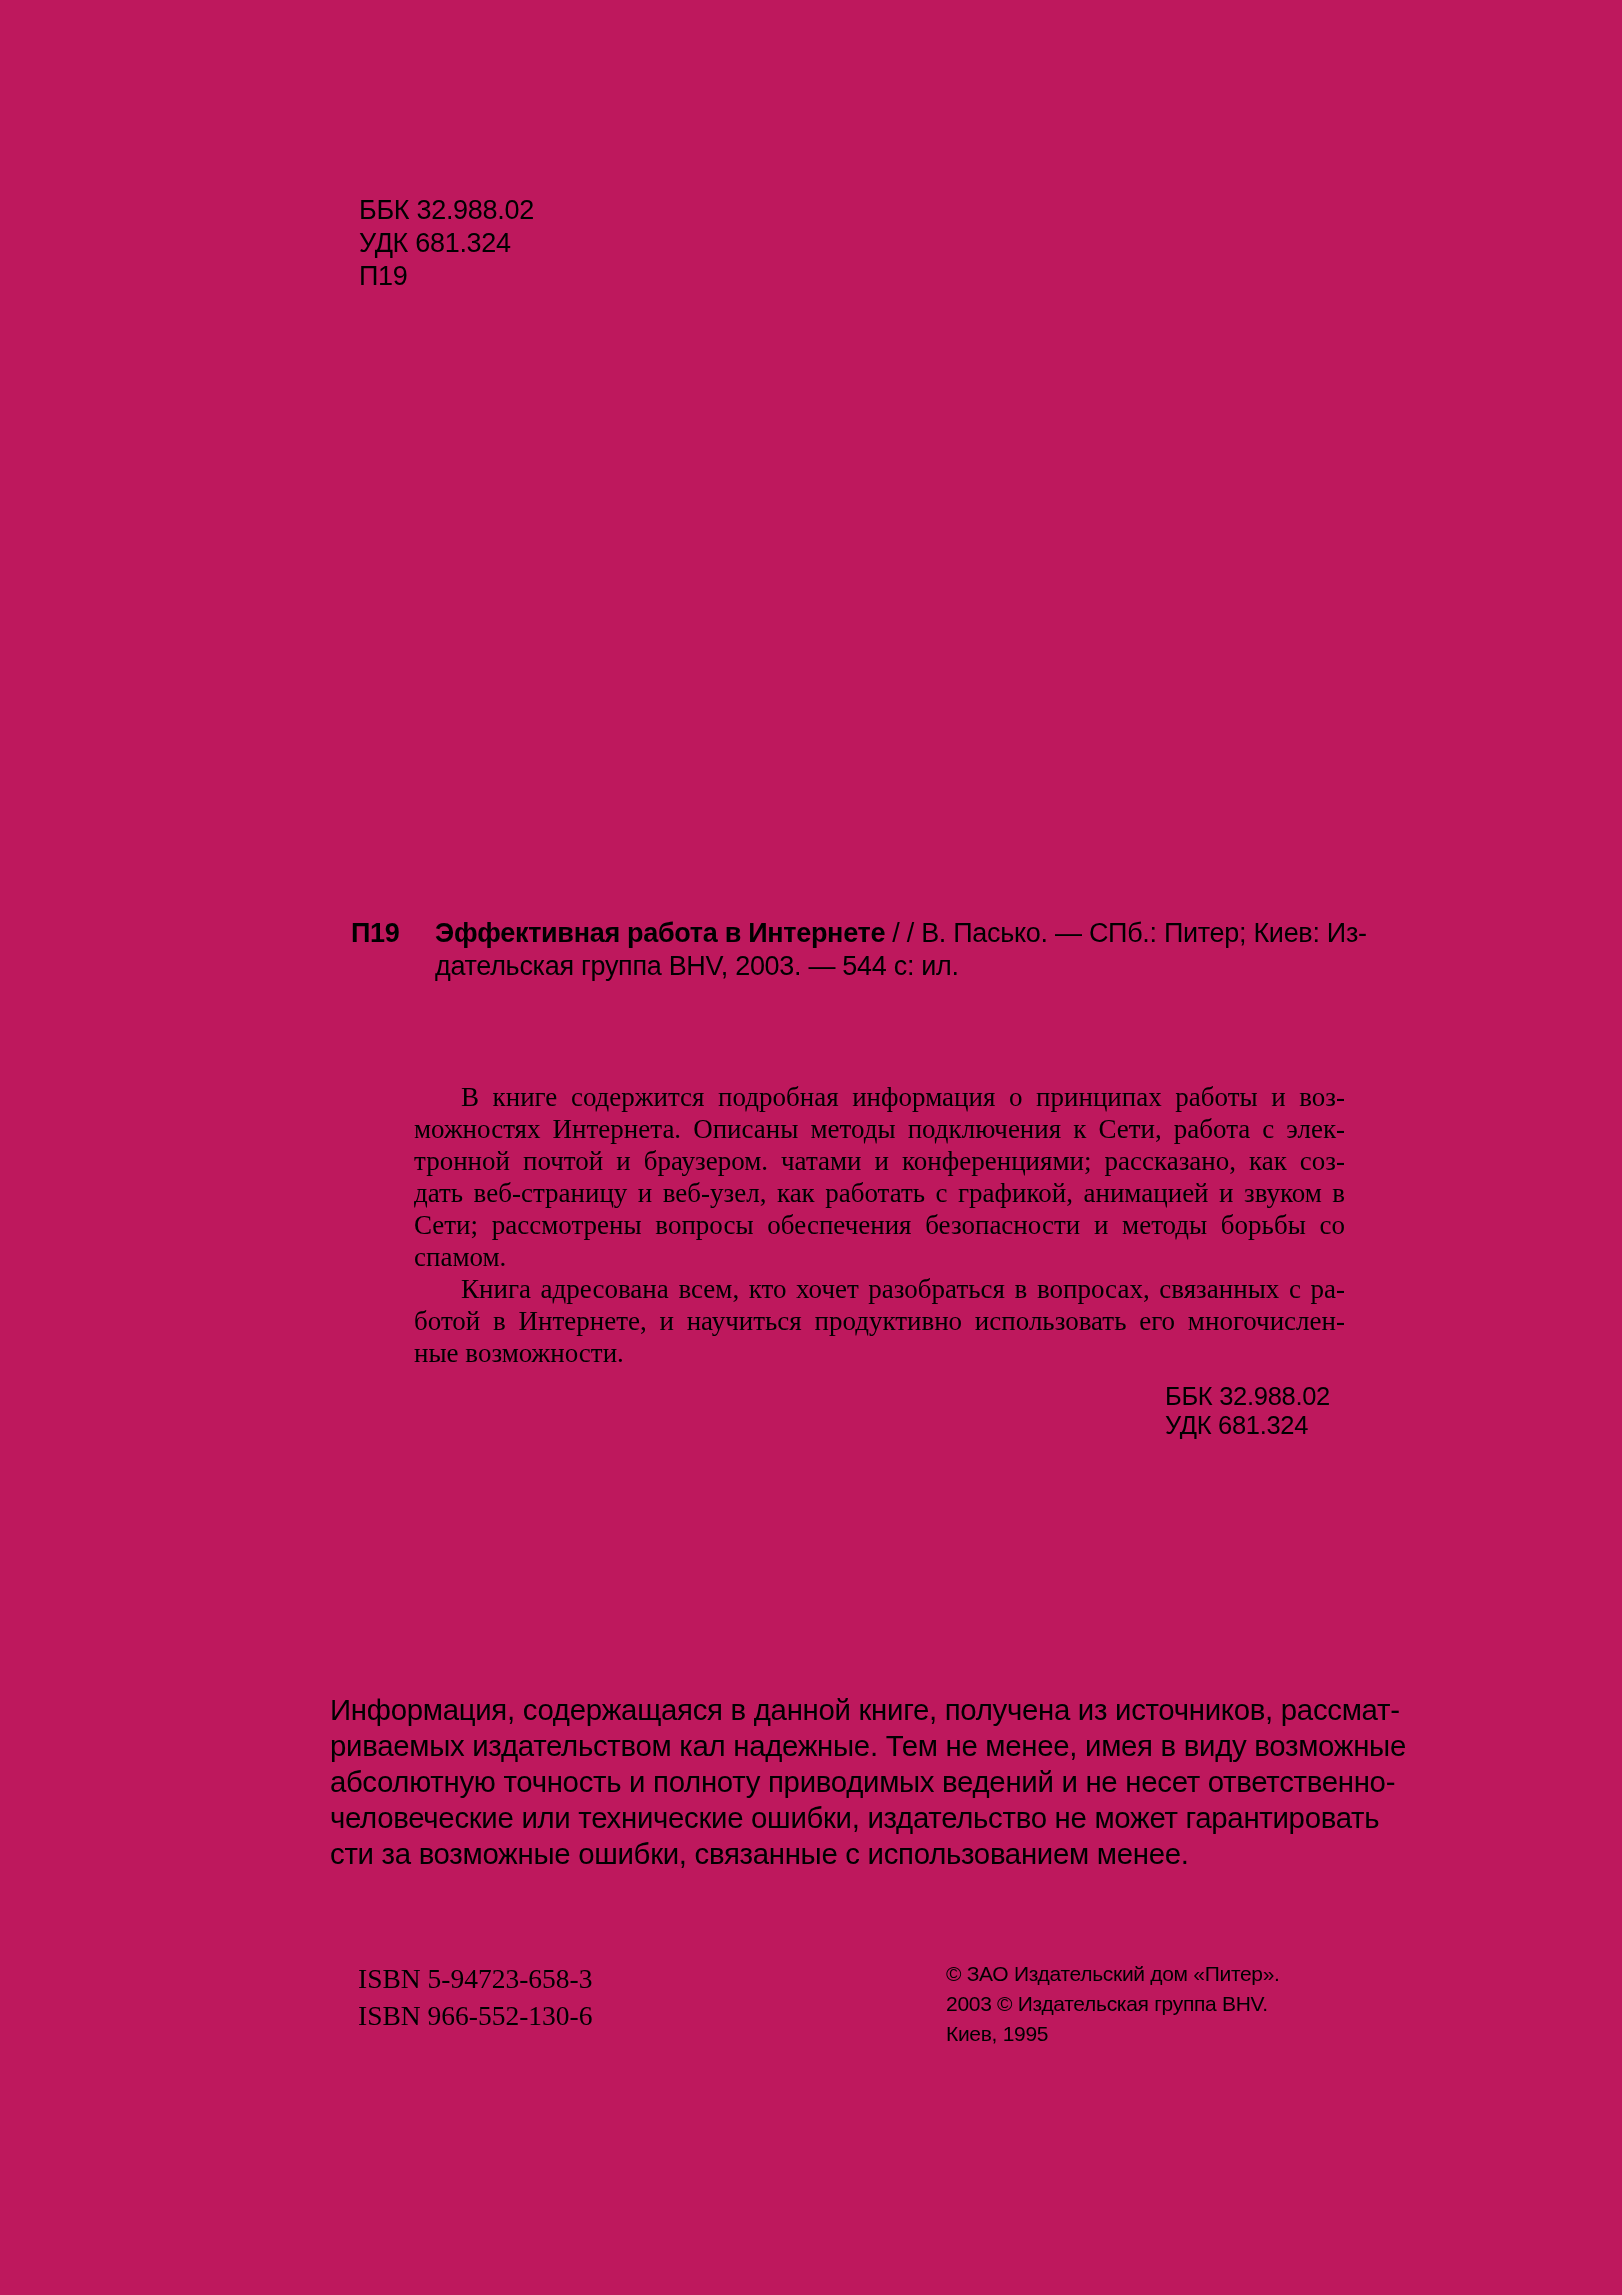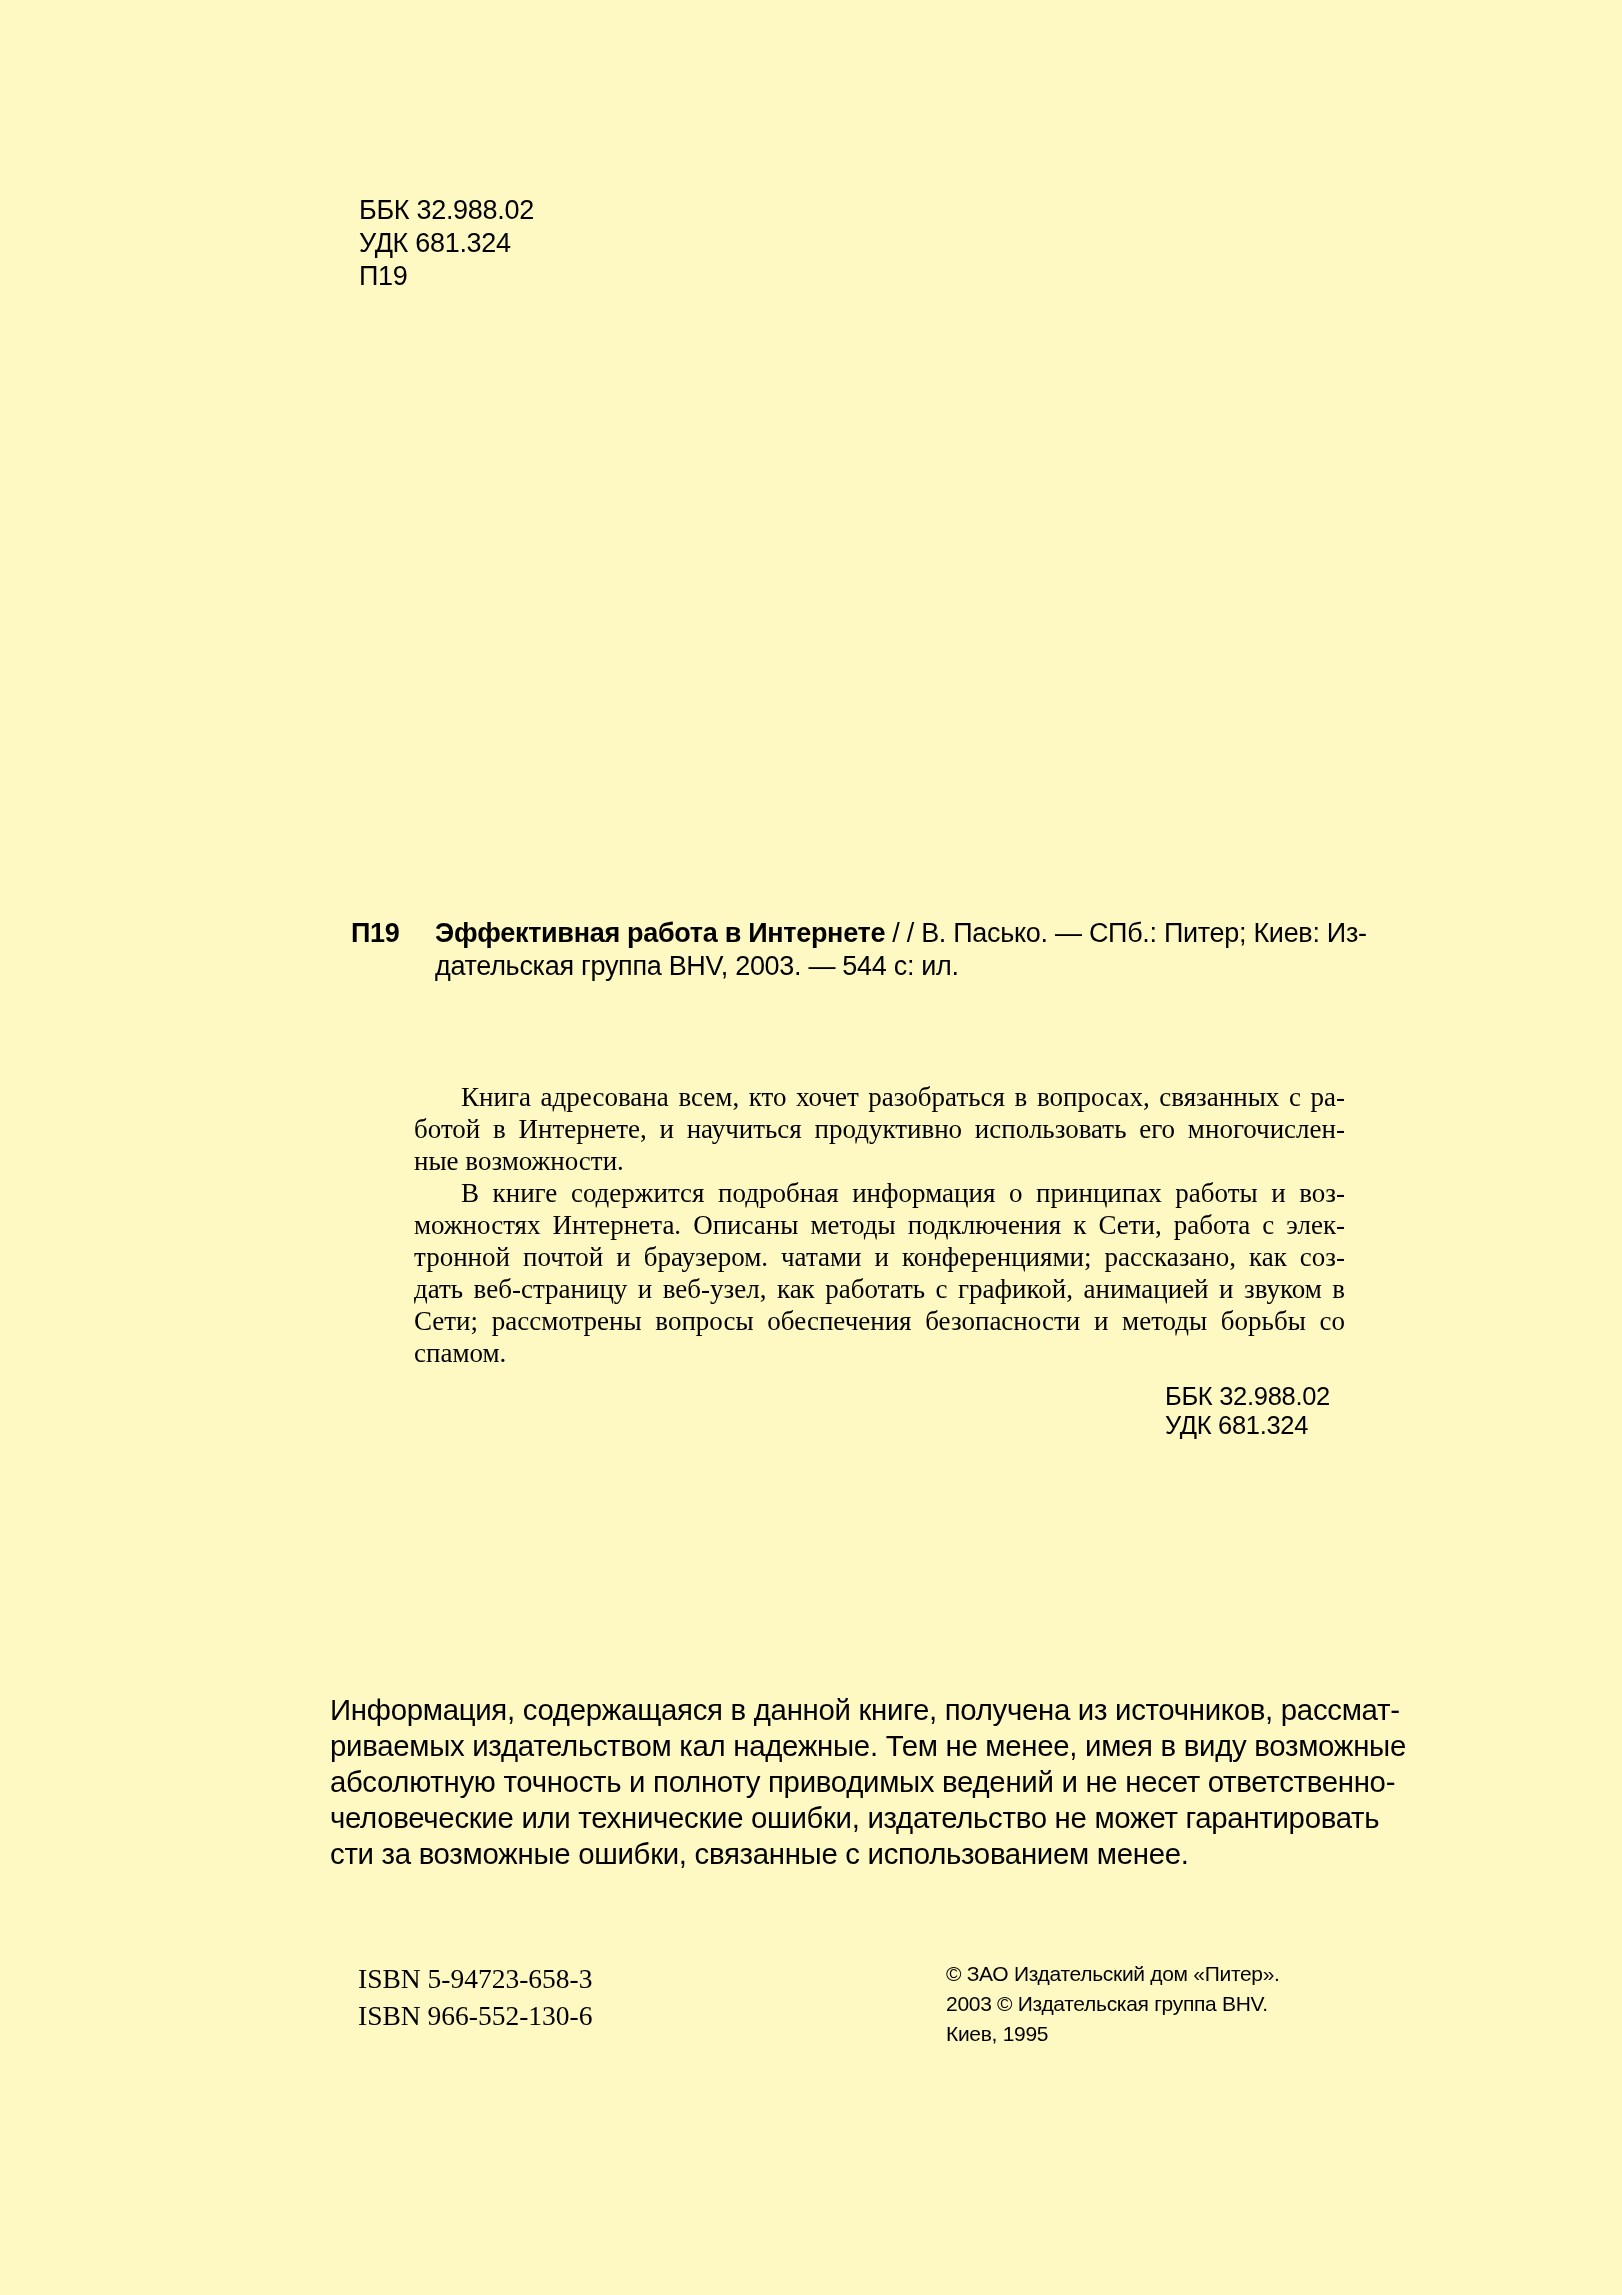--- a/index.html
+++ b/index.html
@@ -4,21 +4,21 @@
 <style>
   html, body {
     margin: 0;
     padding: 0;
     background: #ffffff;
   }
   #page {
     position: relative;
     width: 1623px;
     height: 2295px;
-    background: #fef9c3;
+    background: #be185d;
     color: #000000;
     overflow: hidden;
   }
   .sans  { font-family: "Liberation Sans", sans-serif; }
   .serif { font-family: "Liberation Serif", serif; }
 
   
   .top-codes {
     position: absolute;
     left: 359px;
@@ -134,31 +134,31 @@
     <div class="row">
       <span class="label">П19</span>
       <span><span class="bold">Эффективная работа в Интернете</span><span> / / В. Пасько. — СПб.: Питер; Киев: Из-</span></span>
     </div>
     <div class="cont">дательская группа BHV, 2003. — 544 с: ил.</div>
   </div>
 
 
   <div class="annotation serif">
     <div>
-      <div class="line first">Книга адресована всем, кто хочет разобраться в вопросах, связанных с ра-</div>
-      <div class="line">ботой в Интернете, и научиться продуктивно использовать его многочислен-</div>
-      <div class="line last">ные возможности.</div>
-    </div>
-    <div>
       <div class="line first">В книге содержится подробная информация о принципах работы и воз-</div>
       <div class="line">можностях Интернета. Описаны методы подключения к Сети, работа с элек-</div>
       <div class="line">тронной почтой и браузером. чатами и конференциями; рассказано, как соз-</div>
       <div class="line">дать веб-страницу и веб-узел, как работать с графикой, анимацией и звуком в</div>
       <div class="line">Сети; рассмотрены вопросы обеспечения безопасности и методы борьбы со</div>
       <div class="line last">спамом.</div>
+    </div>
+    <div>
+      <div class="line first">Книга адресована всем, кто хочет разобраться в вопросах, связанных с ра-</div>
+      <div class="line">ботой в Интернете, и научиться продуктивно использовать его многочислен-</div>
+      <div class="line last">ные возможности.</div>
     </div>
   </div>
 
   <div class="codes-right sans">
     <div>ББК 32.988.02</div>
     <div>УДК 681.324</div>
   </div>
 
   <div class="disclaimer sans">
     <div class="line">Информация, содержащаяся в данной книге, получена из источников, рассмат-</div>

